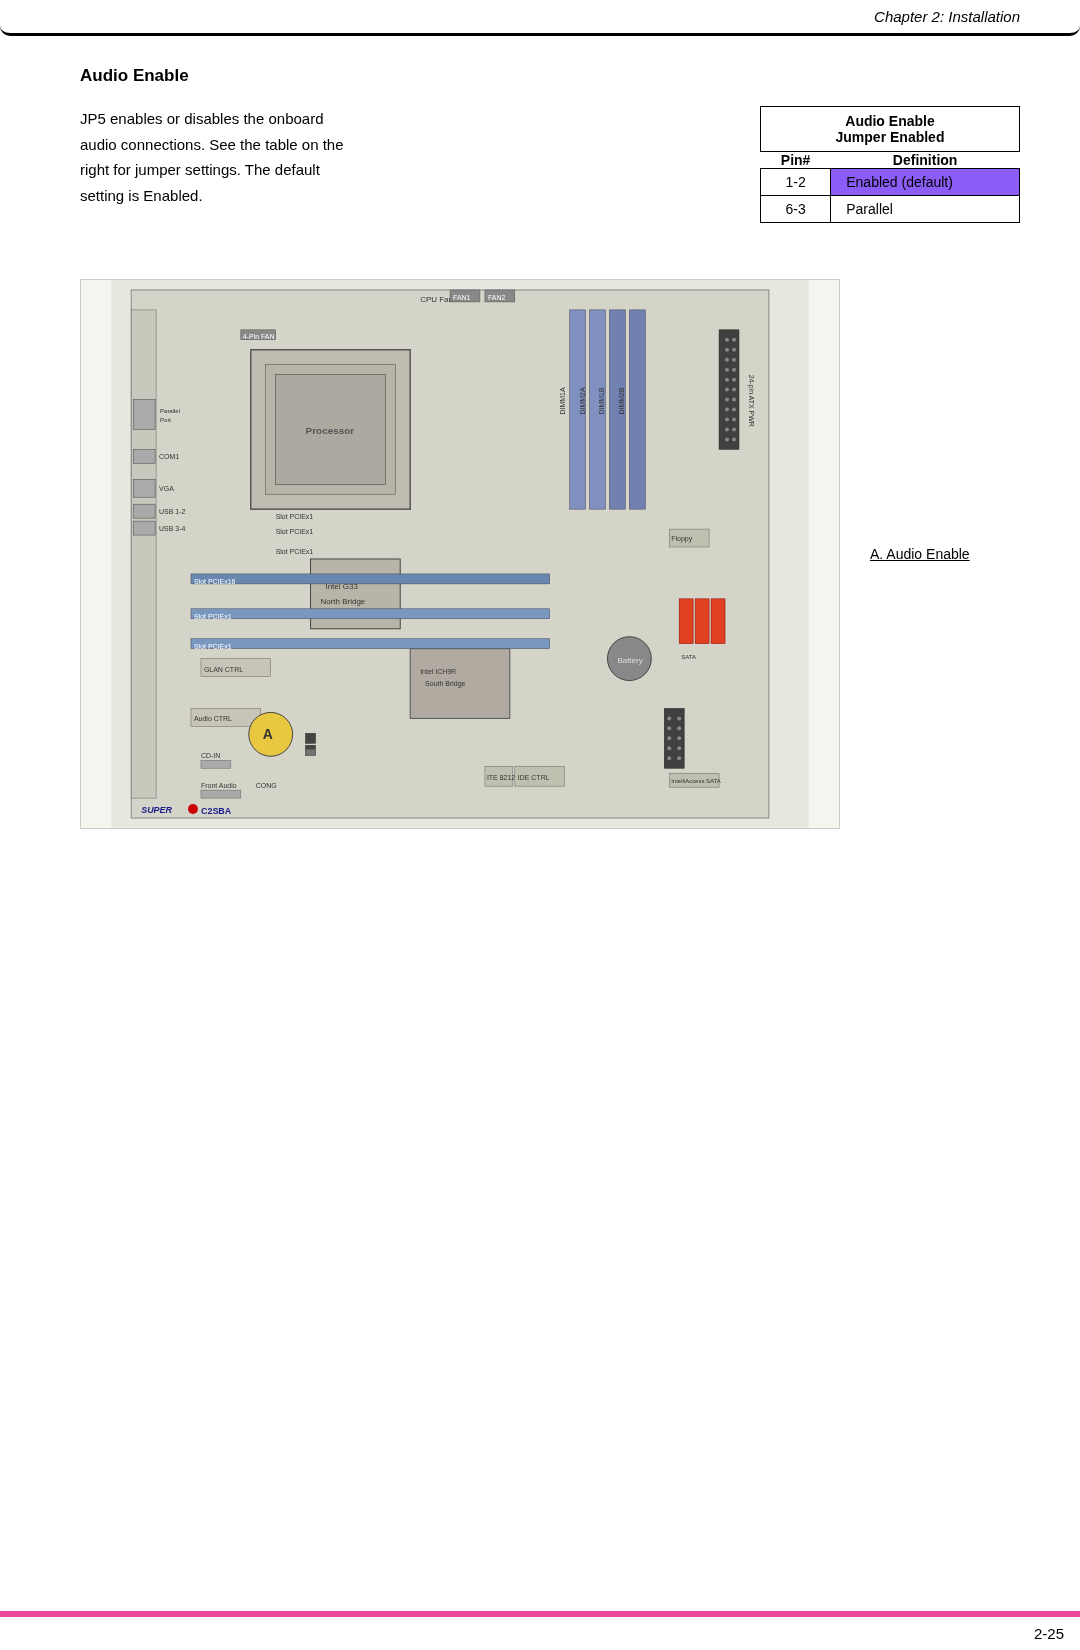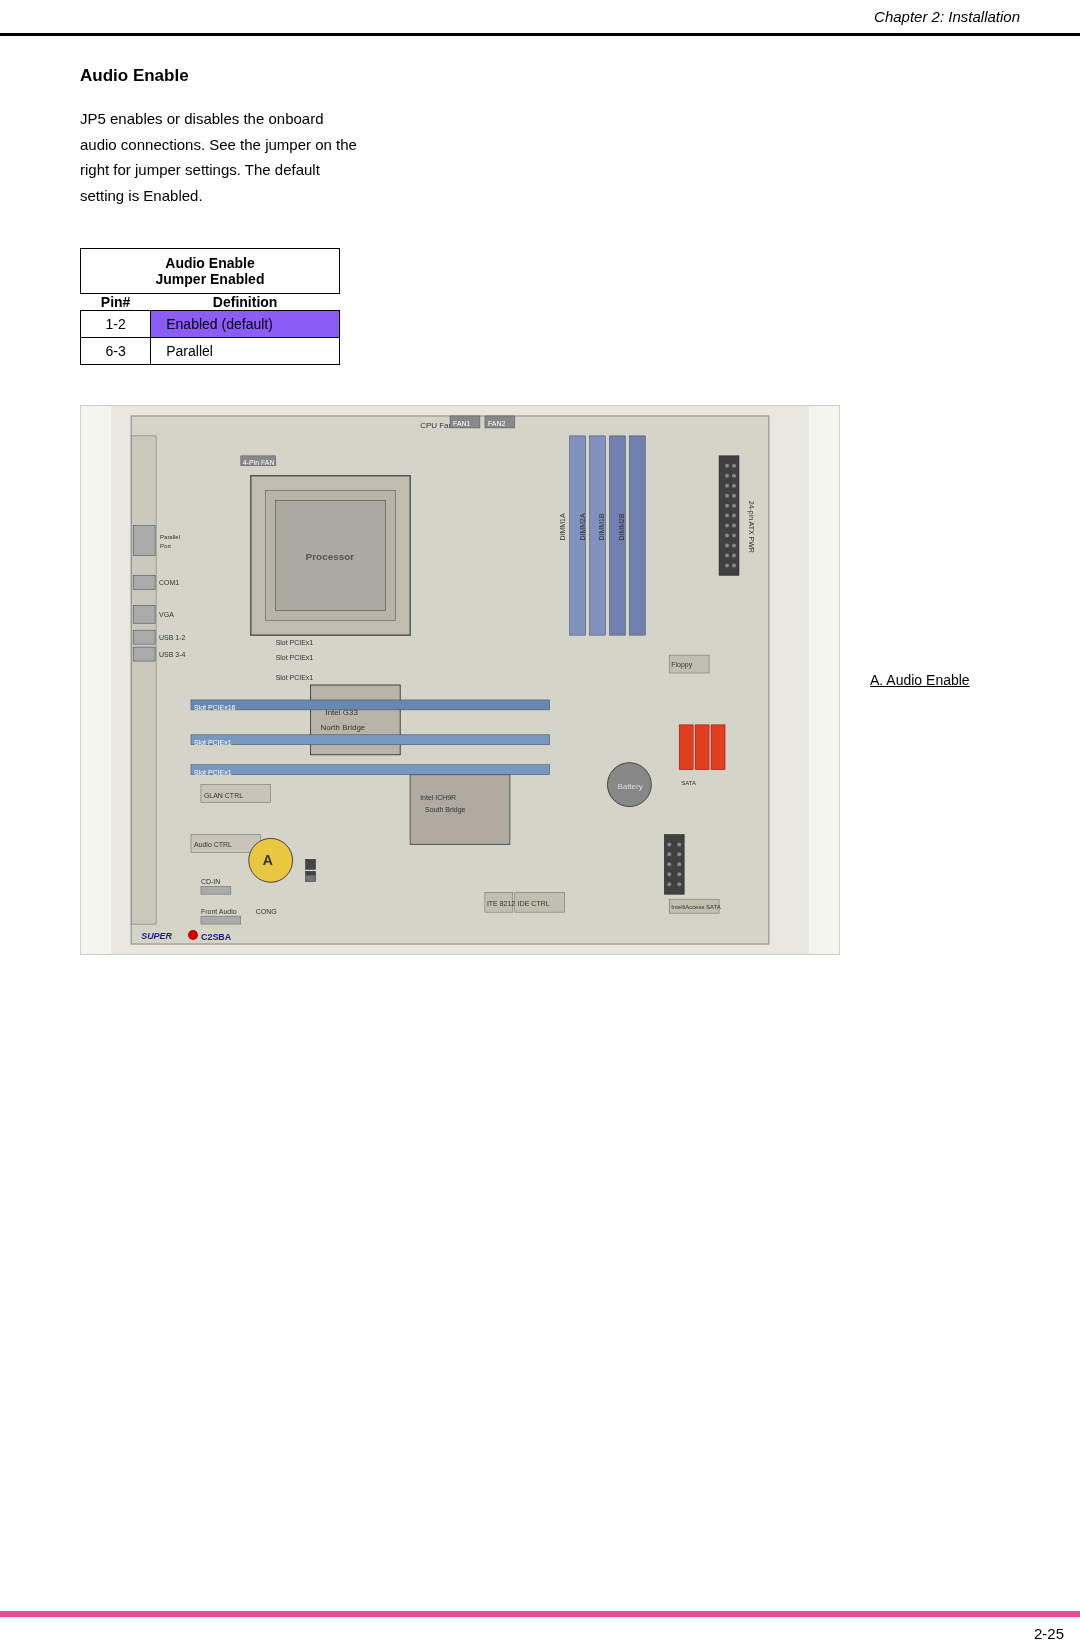--- a/index.html
+++ b/index.html
@@ -13,20 +13,21 @@
       color: #000000;
       position: relative;
     }
 
     
     .header-bar {
       width: 100%;
       border-bottom: 3px solid #000;
       padding: 8px 60px 8px 0;
       text-align: right;
+      border-radius: 10px;
     }
 
     .header-title {
       font-size: 15px;
       font-style: italic;
       color: #000;
     }
 
     
     .footer-bar {
@@ -50,23 +51,22 @@
     
     .section-title {
       font-size: 17px;
       font-weight: bold;
       margin-bottom: 20px;
     }
 
     
     .top-section {
       display: flex;
-      flex-direction: column;
       gap: 40px;
-      margin-bottom: 40px;
+      margin-bottom: 56px;
     }
 
     .description-text {
       flex: 1;
       font-size: 15px;
       line-height: 1.7;
       text-align: justify;
     }
 
     
@@ -154,21 +154,21 @@
 </div>
 
 <div class="content">
 
   <div class="section-title">Audio Enable</div>
 
   <div class="top-section">
 
     <div class="description-text">
       <span>JP5 enables or disables the onboard</span><br>
-      <span>audio connections. See the jumper on the</span><br>
+      <span>audio connections. See the table on the</span><br>
       <span>right for jumper settings. The default</span><br>
       <span>setting is Enabled.</span>
     </div>
 
     <div class="table-container">
       <table class="jumper-table">
         <thead>
           <tr class="table-header-row">
             <th colspan="2">
               <span>Audio Enable</span><br>

